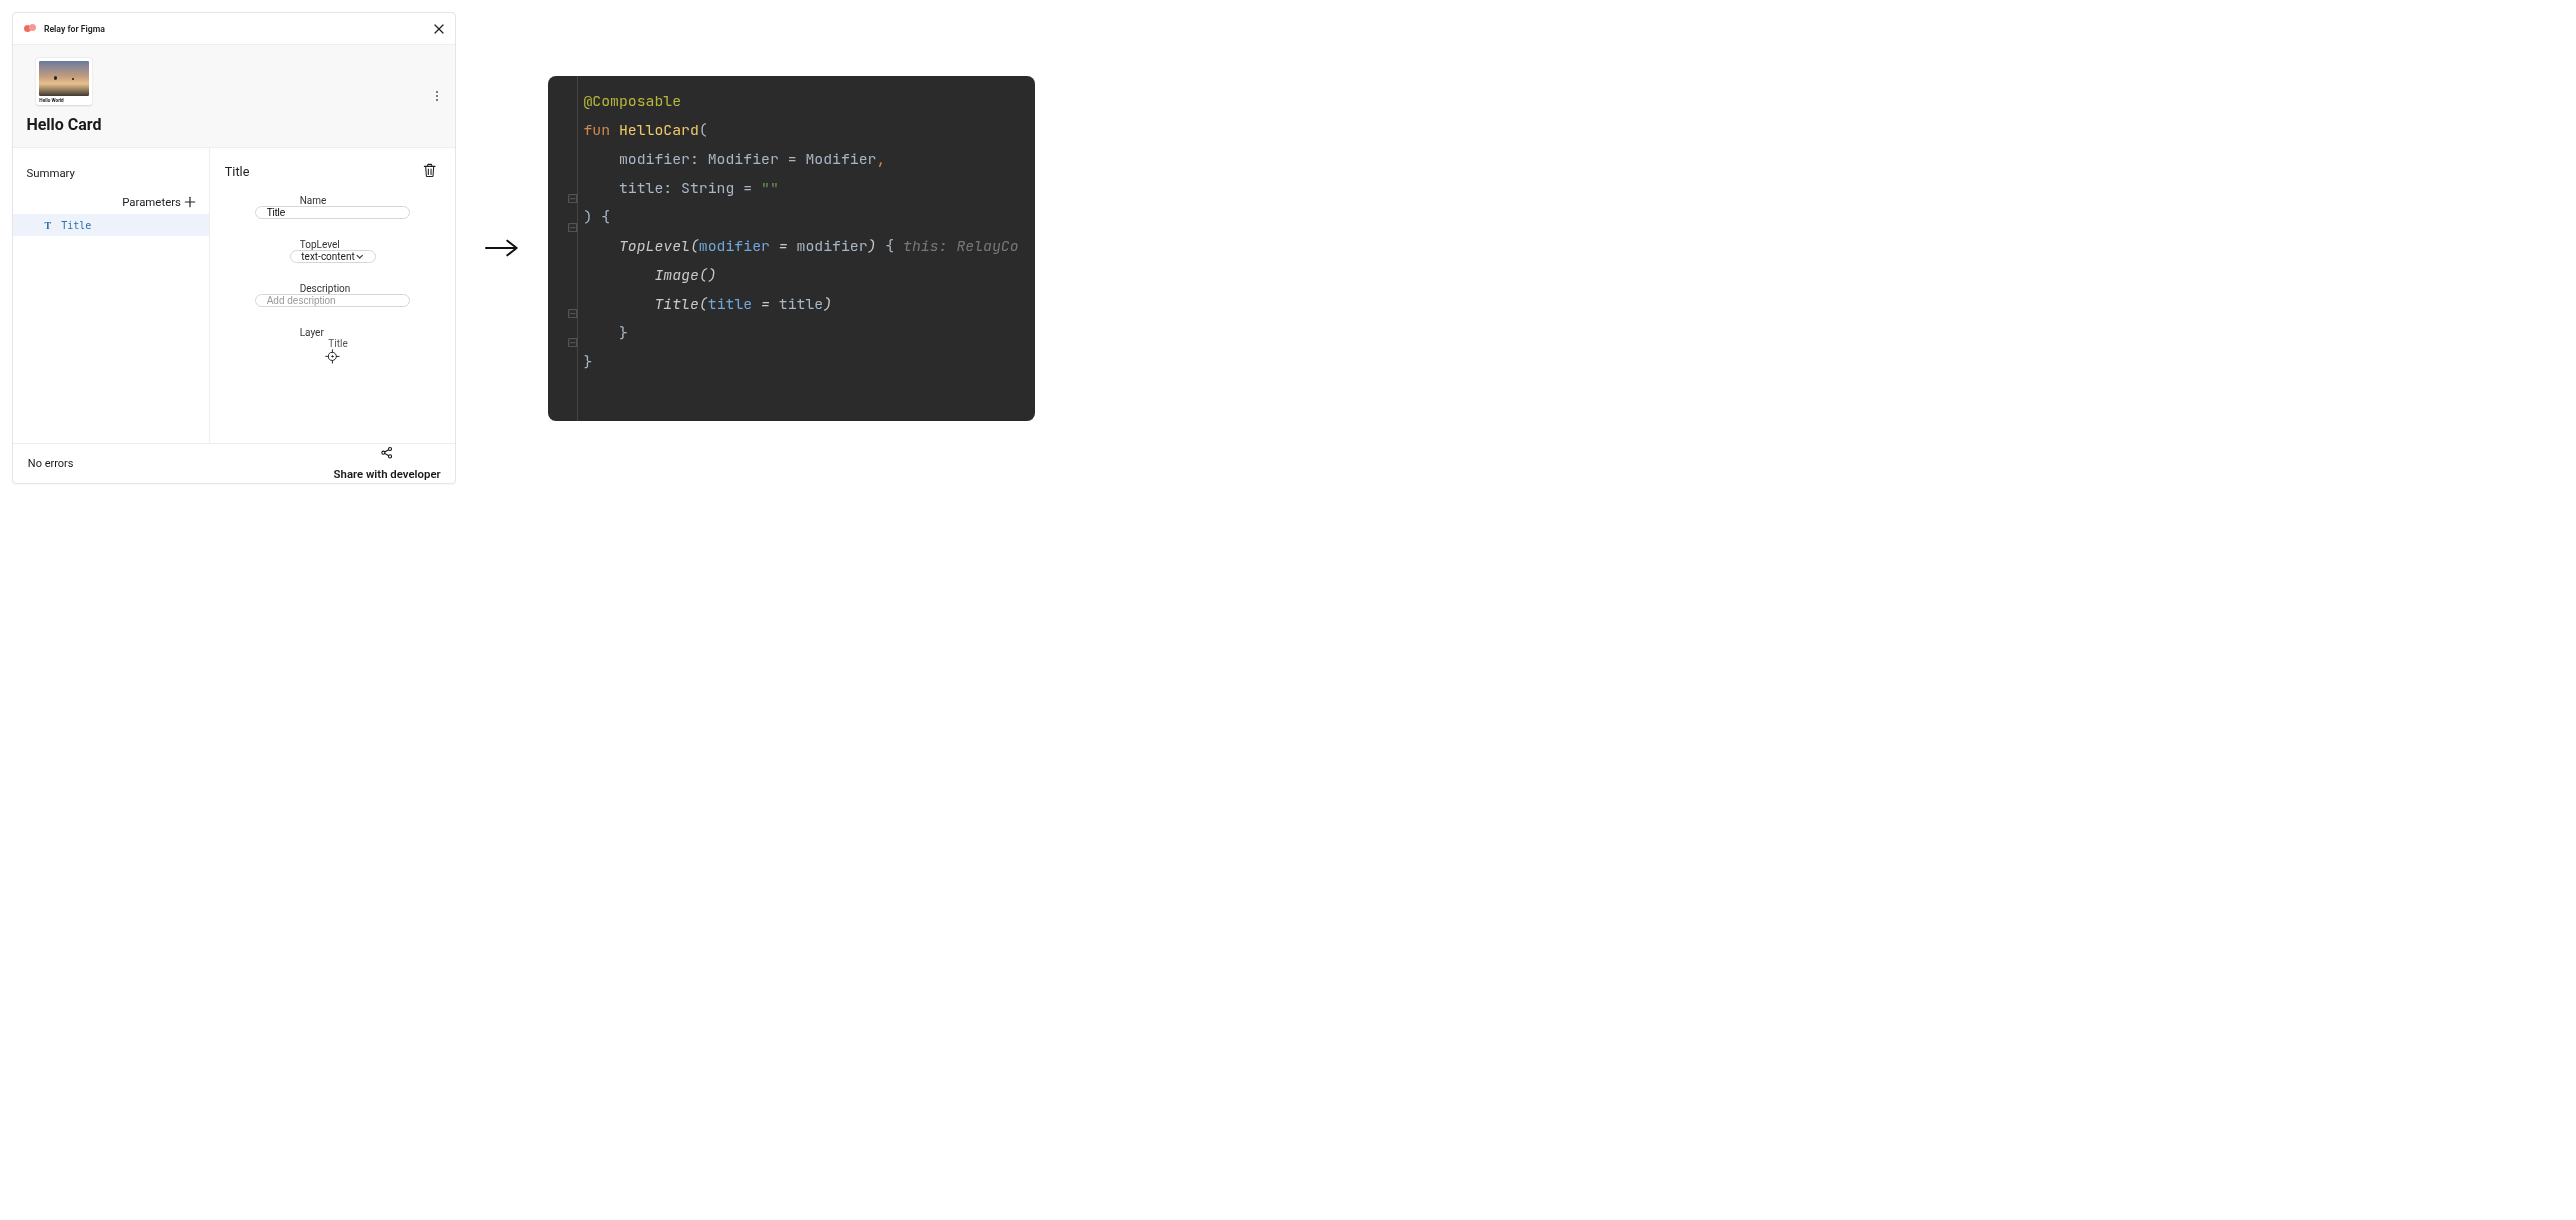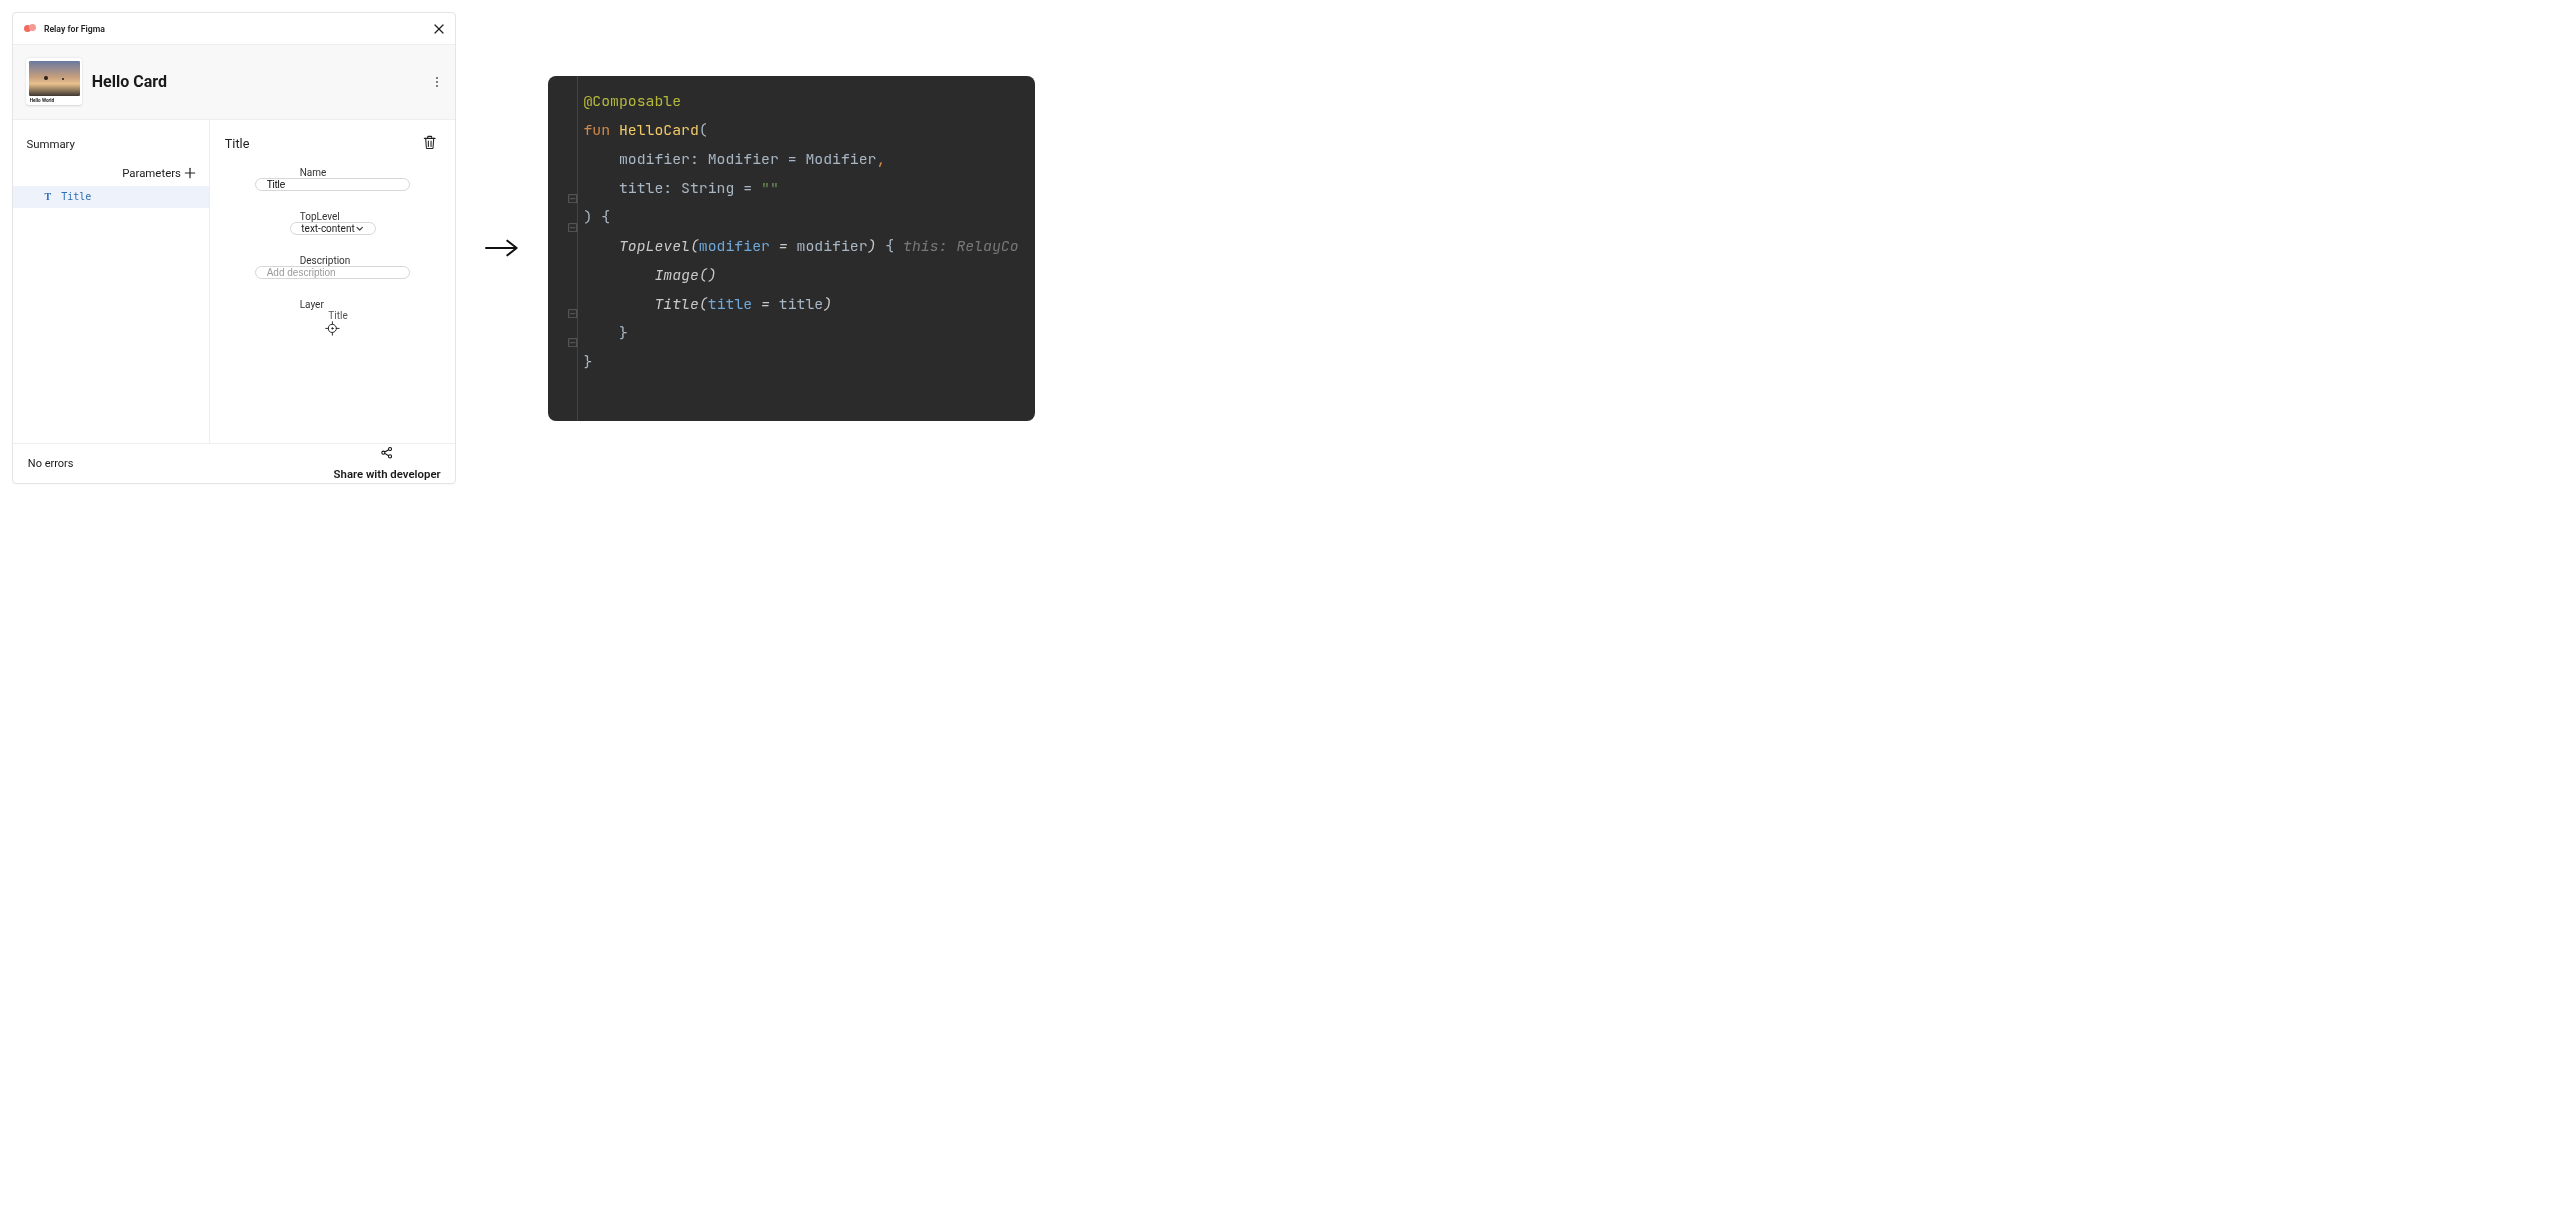--- a/index.html
+++ b/index.html
@@ -45,21 +45,21 @@
   }
   .logo-swatch::before { left:0; top:1.3px; }
   .logo-swatch::after { left:5.4px; top:0; background:#f59a92; }
   .titlebar-title { font-size: 8.7px; font-weight: 600; color:#222; }
   .header {
     background: #f8f8f8;
     border-bottom: 0.7px solid #eee;
     padding: 13.4px 13.4px;
     display:flex; align-items:center; justify-content:space-between;
   }
-  .header-left { display:flex; align-items:center; gap:9.4px; }
+  .header-left { display:flex; align-items:center; gap:9.4px;flex-direction:column; }
   .thumb {
     width:56px; height:47px; background:#fff; border-radius:2.7px; padding:2.7px;
     box-shadow: 0 0.7px 2px rgba(0,0,0,0.15);
     display:flex; flex-direction:column; gap:2px;
   }
   .thumb-img {
     flex:1;
     background: linear-gradient(180deg,#6a7aa0 0%,#c49d7d 45%,#e8c08e 65%,#3e3730 100%);
     border-radius:1.3px;
     position:relative;

